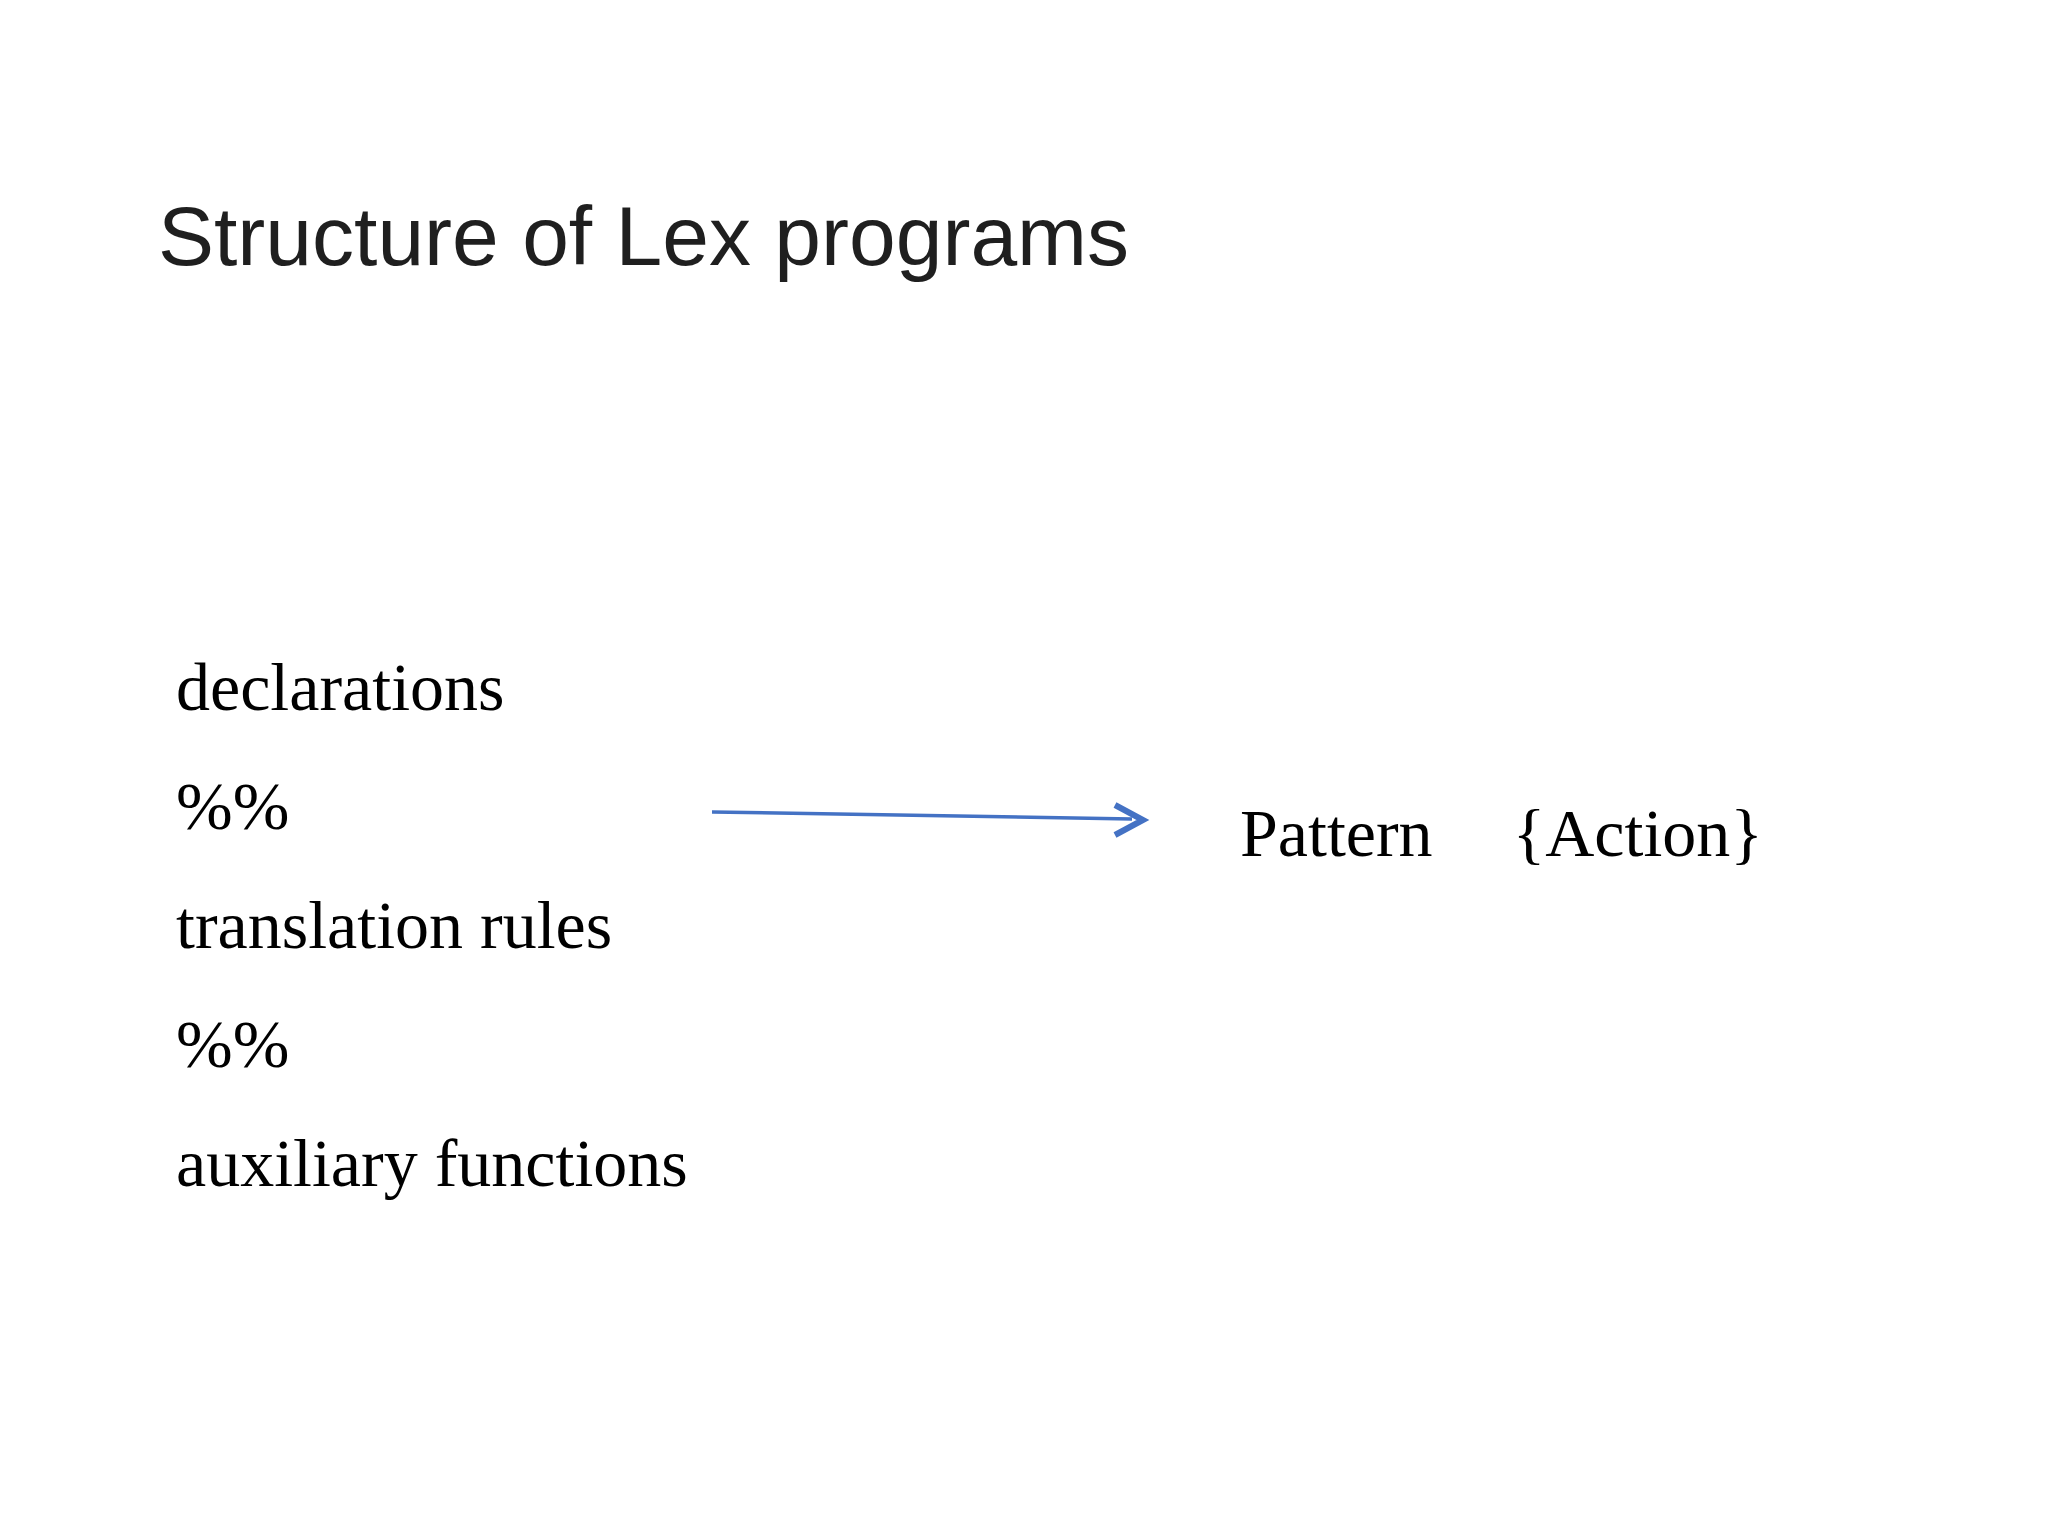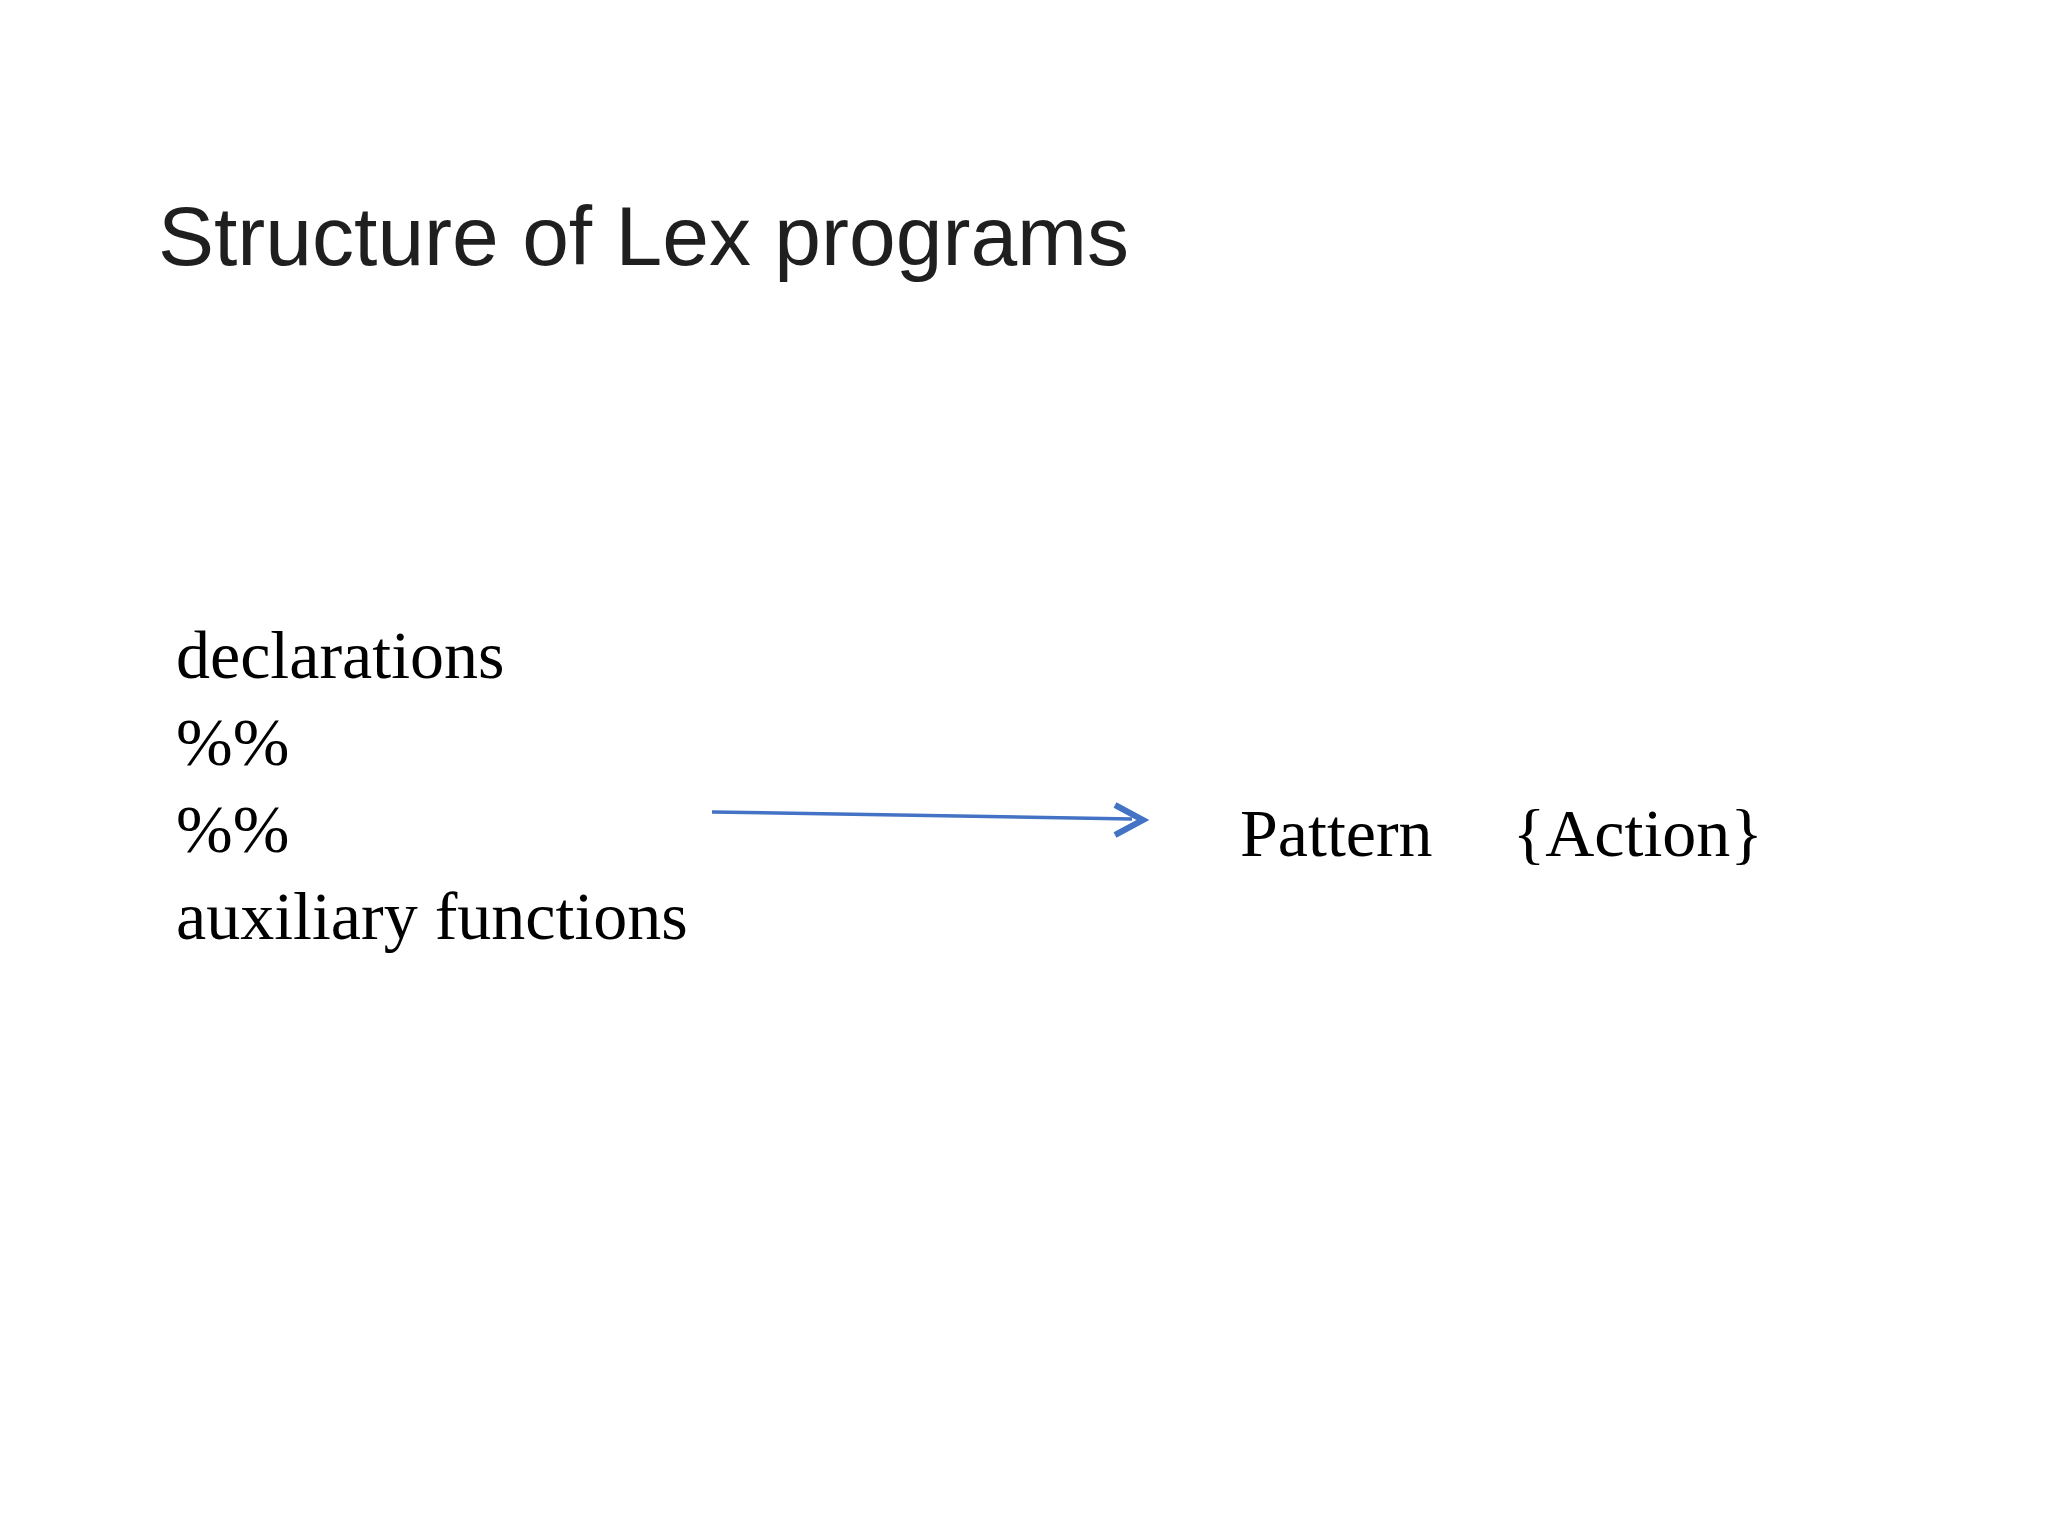--- a/index.html
+++ b/index.html
@@ -29,20 +29,21 @@
     position: absolute;
     left: 176px;
     top: 612px;
     font-family: "Liberation Serif", serif;
     font-size: 68px;
     line-height: 87px;
     color: #000000;
   }
   .body-line {
     white-space: nowrap;
+    margin-top: 32px;
   }
   .arrow-wrap {
     position: absolute;
     left: 700px;
     top: 790px;
     width: 460px;
     height: 60px;
   }
   .rule-format {
     position: absolute;
@@ -60,20 +61,21 @@
 </head>
 <body>
 
 <div class="slide">
 
   <div class="slide-title">Structure of Lex programs</div>
 
   <div class="body-block">
     <div class="body-line">declarations</div>
     <div class="body-line">%%</div>
+    <div class="body-line">translation rules</div>
     <div class="body-line">%%</div>
     <div class="body-line">auxiliary functions</div>
   </div>
 
   <div class="arrow-wrap">
     <svg width="460" height="60" viewBox="0 0 460 60">
       <line x1="12" y1="22" x2="432" y2="29" stroke="#4472C4" stroke-width="3.5" fill="none"></line>
       <polyline points="415,15 443,30 415,45" stroke="#4472C4" stroke-width="6" fill="none" stroke-linejoin="miter" stroke-linecap="butt"></polyline>
     </svg>
   </div>

